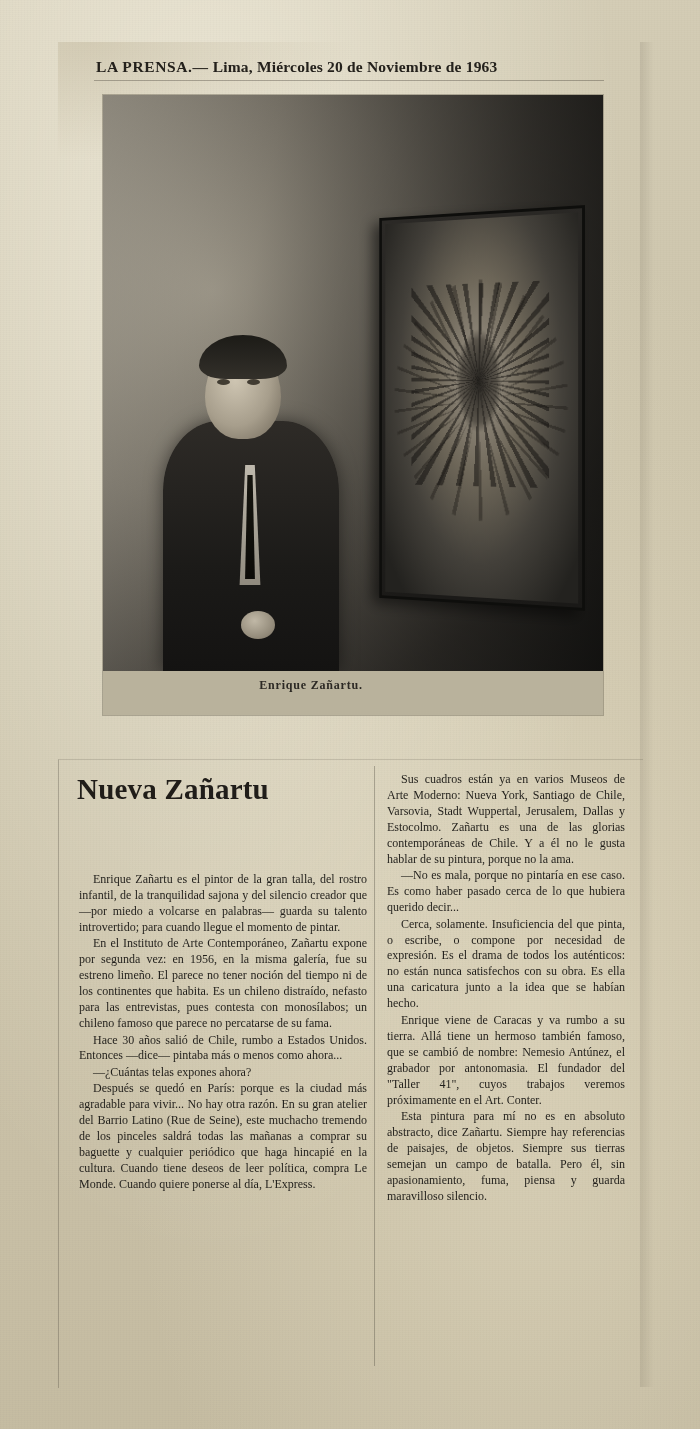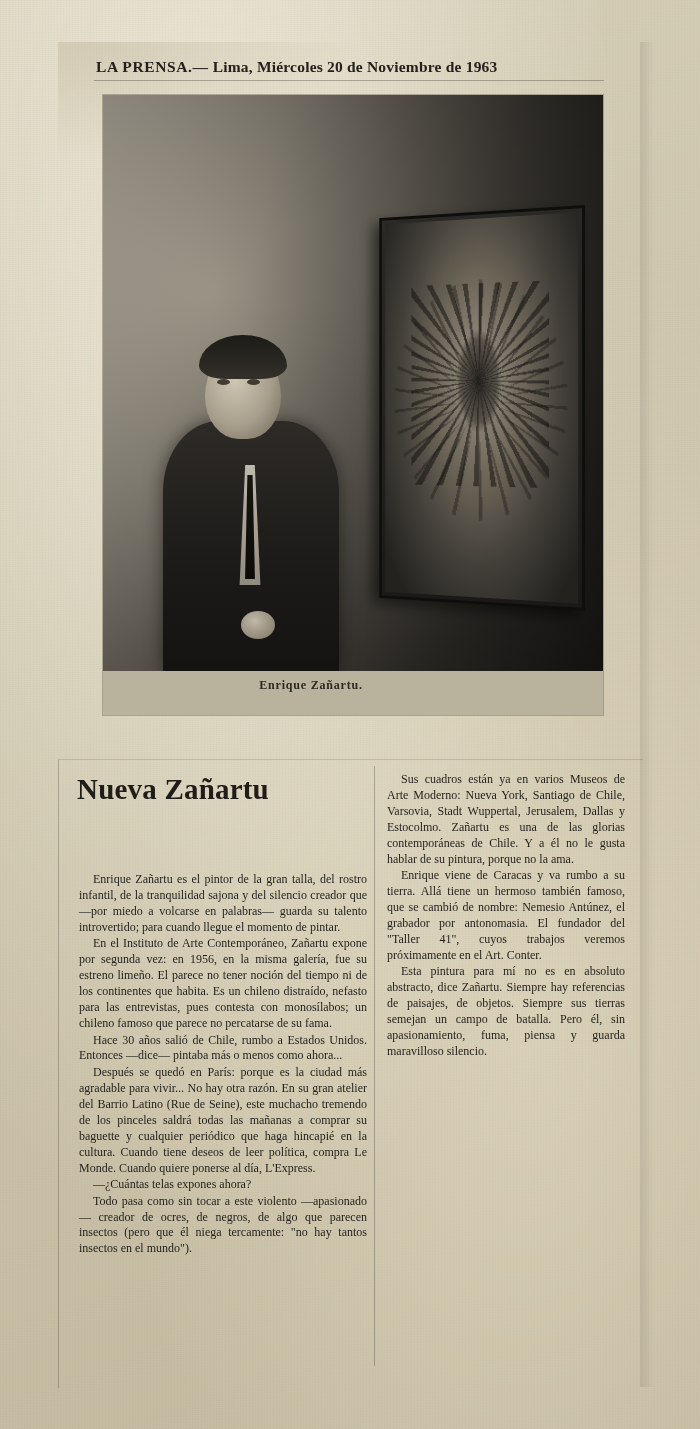--- a/index.html
+++ b/index.html
@@ -329,25 +329,26 @@
       <div class="col-divider"></div>
 
       <div class="headline">
         <div>Nueva Zañartu</div>
       </div>
 
       <div class="col col-left">
         <p>Enrique Zañartu es el pintor de la gran talla, del rostro infantil, de la tranquilidad sajona y del silencio creador que —por miedo a volcarse en palabras— guarda su talento introvertido; para cuando llegue el momento de pintar.</p>
         <p>En el Instituto de Arte Contemporáneo, Zañartu expone por segunda vez: en 1956, en la misma galería, fue su estreno limeño. El parece no tener noción del tiempo ni de los continentes que habita. Es un chileno distraído, nefasto para las entrevistas, pues contesta con monosílabos; un chileno famoso que parece no percatarse de su fama.</p>
         <p>Hace 30 años salió de Chile, rumbo a Estados Unidos. Entonces —dice— pintaba más o menos como ahora...</p>
+        <p>—¿Cuántas telas expones ahora?</p>
         <p>Después se quedó en París: porque es la ciudad más agradable para vivir... No hay otra razón. En su gran atelier del Barrio Latino (Rue de Seine), este muchacho tremendo de los pinceles saldrá todas las mañanas a comprar su baguette y cualquier periódico que haga hincapié en la cultura. Cuando tiene deseos de leer política, compra Le Monde. Cuando quiere ponerse al día, L'Express.</p>
-        <p>—¿Cuántas telas expones ahora?</p>
-        <p>Todo pasa como sin tocar a este violento —apasionado— creador de ocres, de negros, de algo que parecen insectos (pero que él niega tercamente: "no hay tantos insectos en el mundo").</p>
       </div>
 
       <div class="col col-right">
         <p>Sus cuadros están ya en varios Museos de Arte Moderno: Nueva York, Santiago de Chile, Varsovia, Stadt Wuppertal, Jerusalem, Dallas y Estocolmo. Zañartu es una de las glorias contemporáneas de Chile. Y a él no le gusta hablar de su pintura, porque no la ama.</p>
+        <p>—No es mala, porque no pintaría en ese caso. Es como haber pasado cerca de lo que hubiera querido decir...</p>
+        <p>Cerca, solamente. Insuficiencia del que pinta, o escribe, o compone por necesidad de expresión. Es el drama de todos los auténticos: no están nunca satisfechos con su obra. Es ella una caricatura junto a la idea que se habían hecho.</p>
         <p>Enrique viene de Caracas y va rumbo a su tierra. Allá tiene un hermoso también famoso, que se cambió de nombre: Nemesio Antúnez, el grabador por antonomasia. El fundador del "Taller 41", cuyos trabajos veremos próximamente en el Art. Conter.</p>
         <p>Esta pintura para mí no es en absoluto abstracto, dice Zañartu. Siempre hay referencias de paisajes, de objetos. Siempre sus tierras semejan un campo de batalla. Pero él, sin apasionamiento, fuma, piensa y guarda maravilloso silencio.</p>
       </div>
     </div>
   </div>
 </div>
 
 </body></html>

